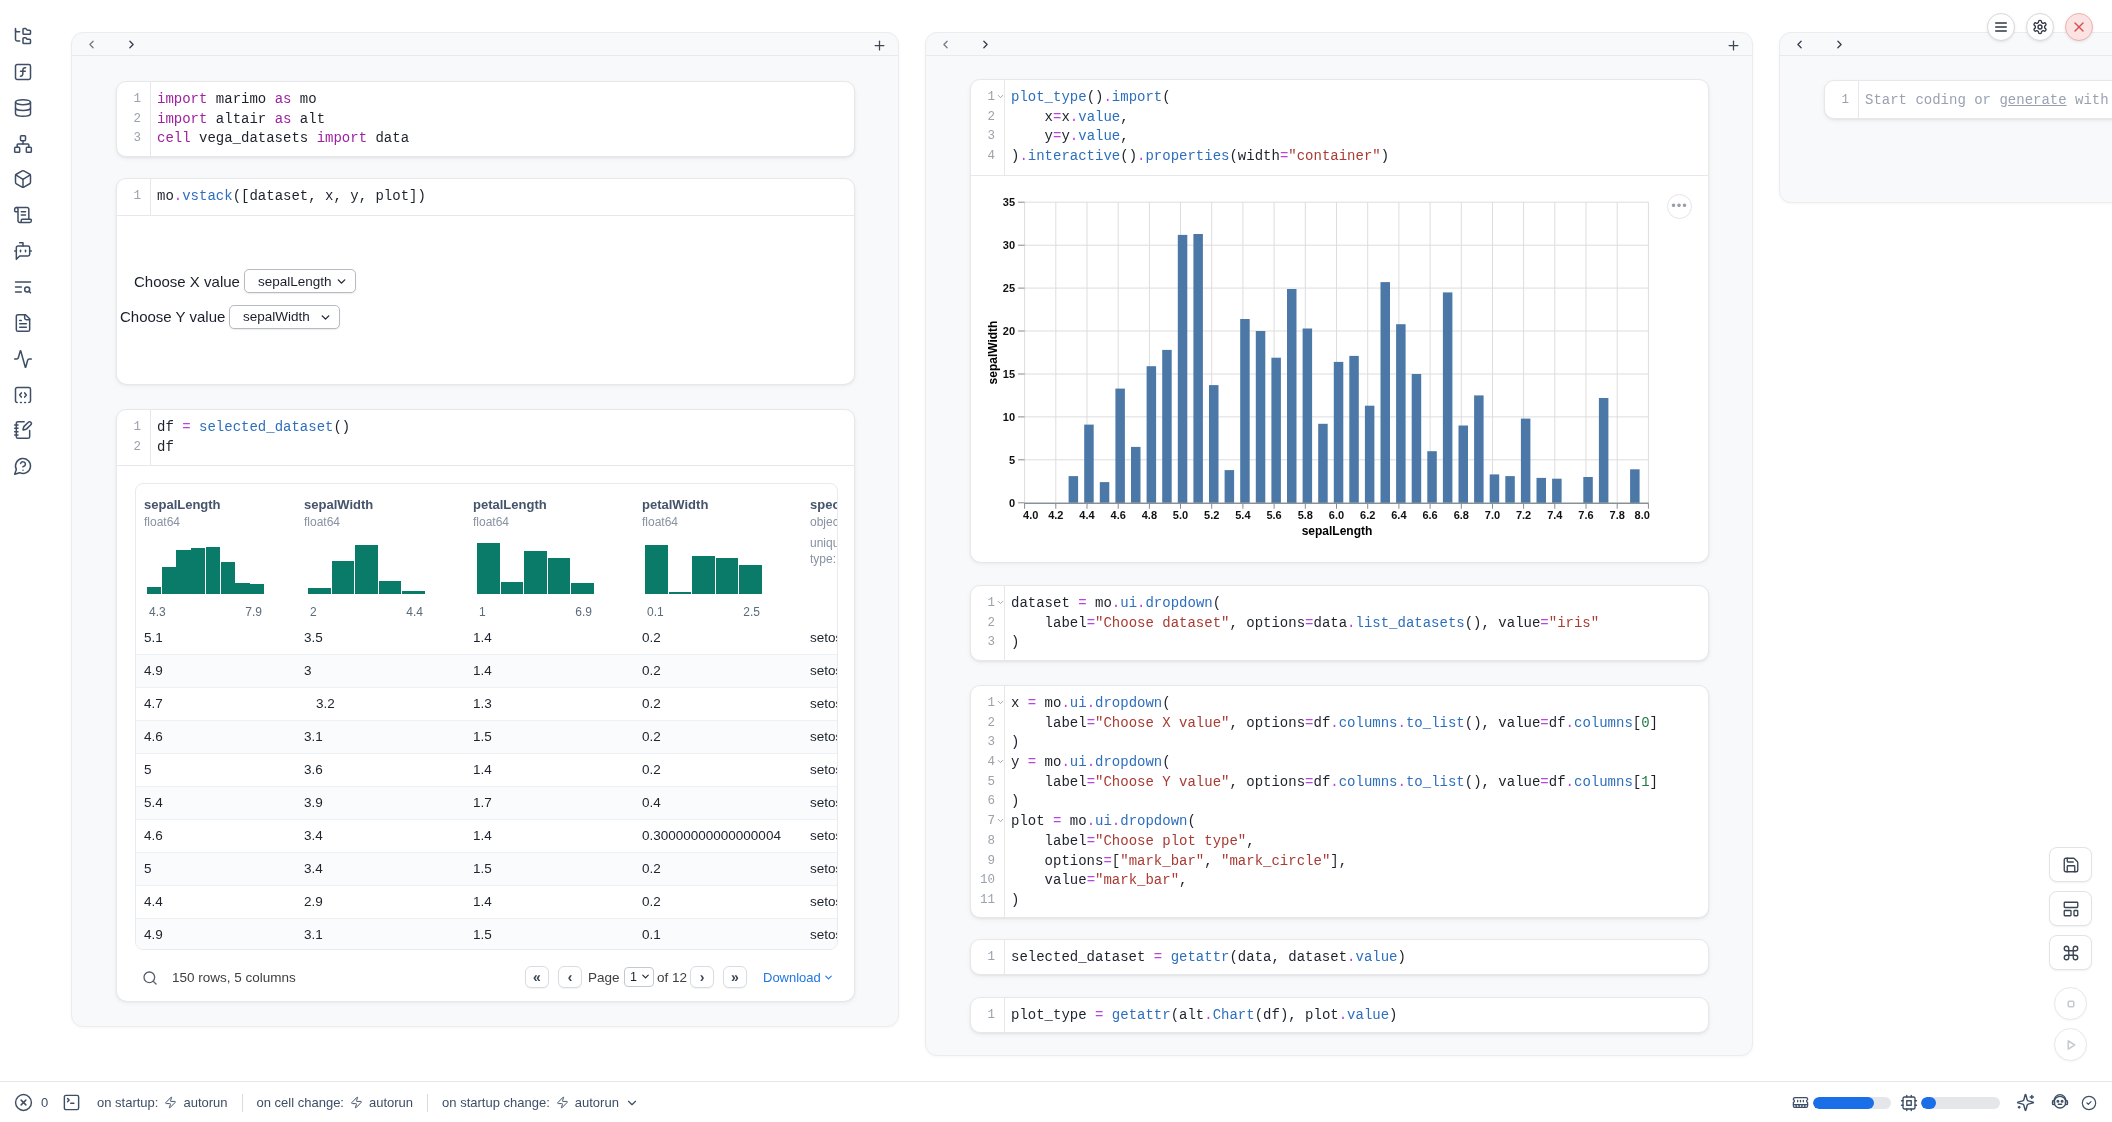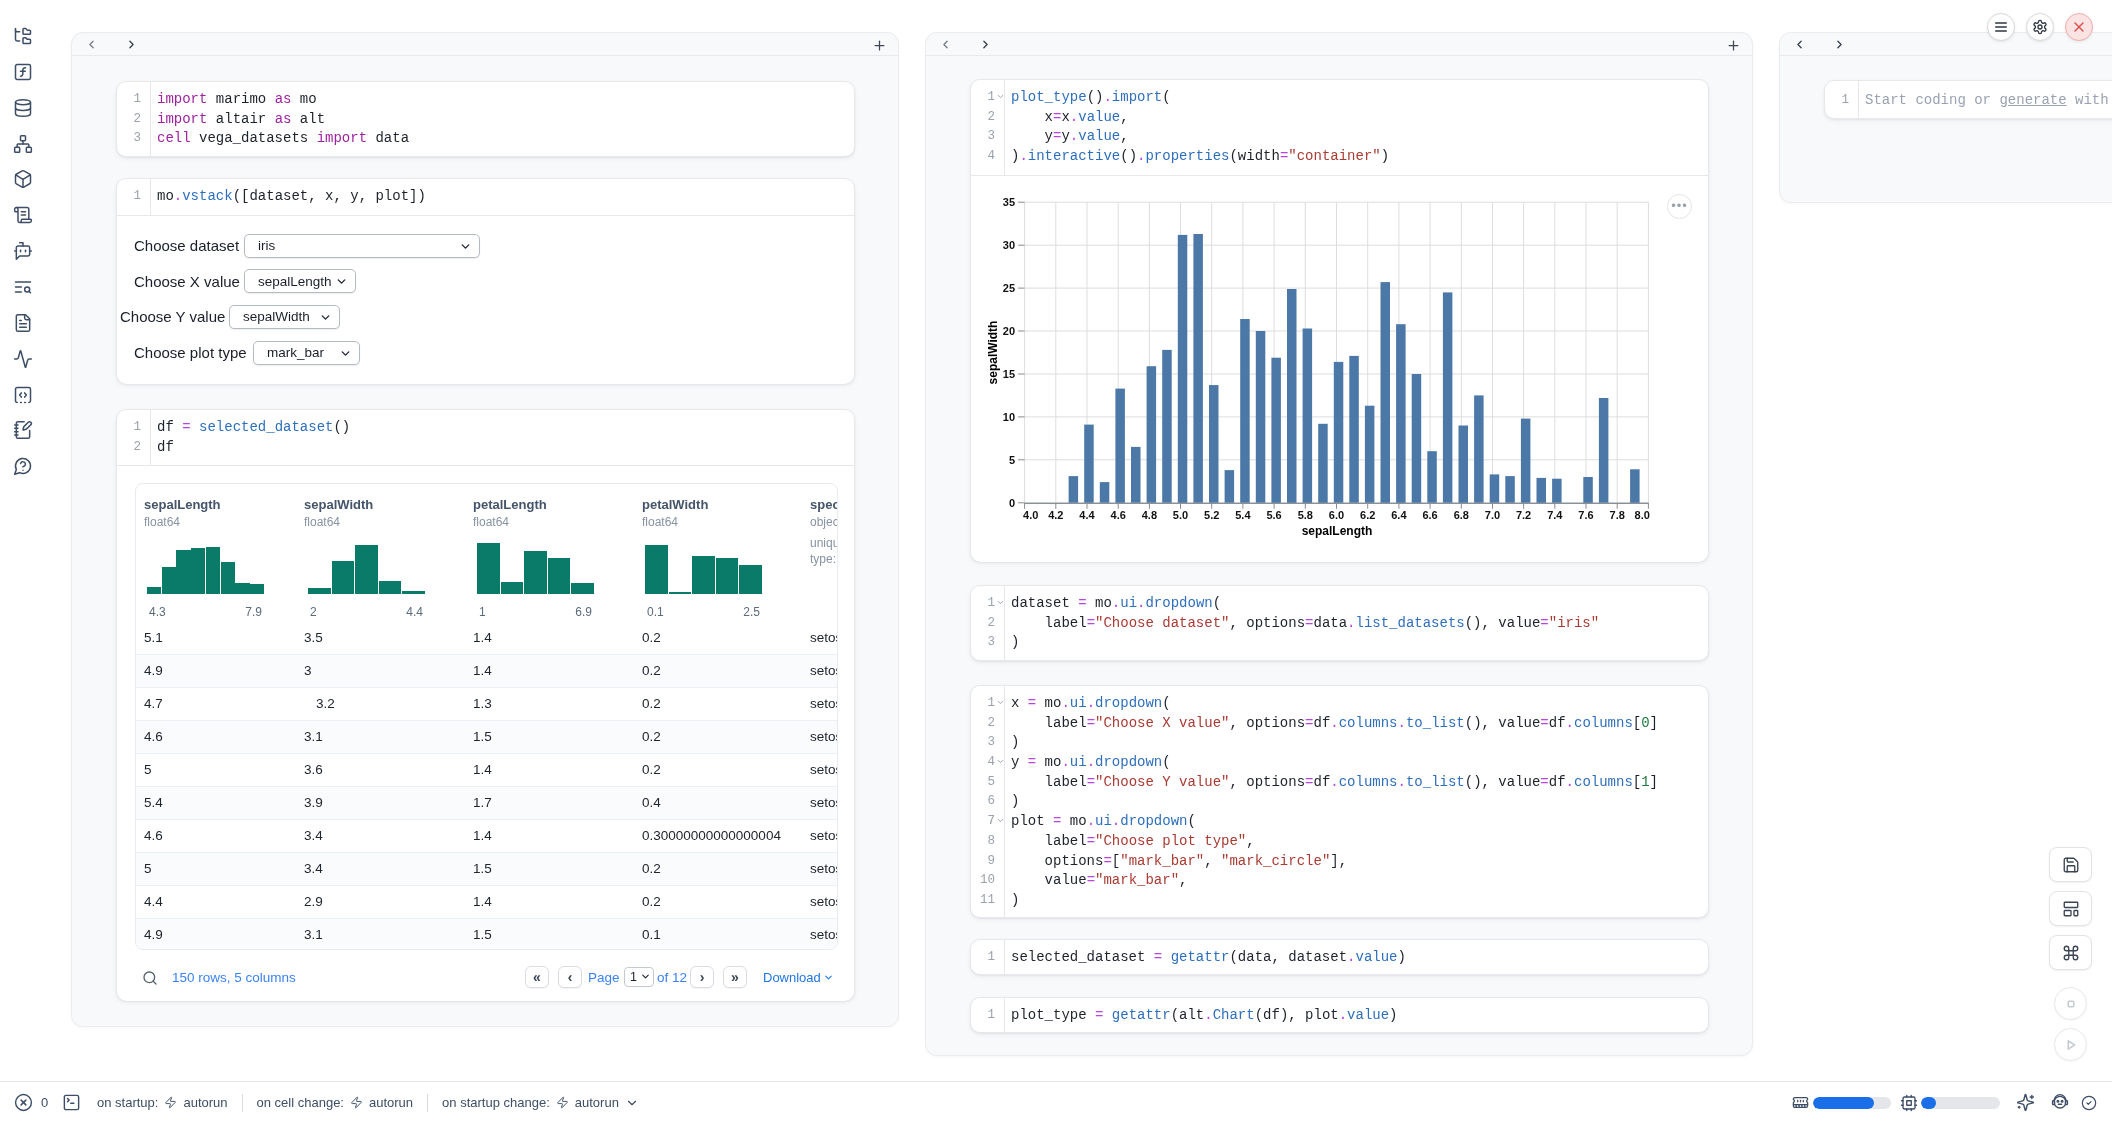--- a/index.html
+++ b/index.html
@@ -34,21 +34,21 @@
 .trow{position:absolute;left:0;right:0;height:33px;border-bottom:1px solid #eef1f4;font-size:13.5px;color:#202630}
 .trow.alt{background:#fafbfc}
 .tcell{position:absolute;top:0;line-height:32px;white-space:nowrap}
 .hist{position:absolute;display:flex;align-items:flex-end}
 .hist div{background:#0b7b69}
 .hlab{position:absolute;font-size:12px;color:#5b6b7c}
 
 .pbtn{position:absolute;width:24px;height:22px;border:1px solid #d9dde3;border-radius:6px;
   background:#fff;box-shadow:0 1px 1px rgba(0,0,0,.05);color:#3b4553;text-align:center;
   font-size:14px;line-height:20px;font-weight:bold}
-.ftext{position:absolute;font-size:13.5px;color:#3b82f6;line-height:22px}
+.ftext{position:absolute;font-size:13.5px;color:#404040;line-height:22px}
 
 #sbar{position:absolute;left:0;right:0;bottom:0;height:41px;border-top:1px solid #e6e8eb;background:#fff}
 .sb{position:absolute;top:0;height:41px;display:flex;align-items:center;color:#3d4e66;font-size:13px}
 .vsep{width:1px;height:18px;background:#d8dce2}
 .track{height:12px;border-radius:6px;background:#e4e6ea;position:relative;overflow:hidden}
 .fill{position:absolute;left:0;top:0;bottom:0;background:#1a6fe8;border-radius:6px}
 
 .fbtn{position:absolute;left:2049px;width:43px;height:35px;background:#fff;border:1px solid #e3e3e7;
   border-radius:8px;box-shadow:0 1px 2px rgba(0,0,0,.06);display:flex;align-items:center;justify-content:center}
 .cbtn{position:absolute;width:33px;height:33px;border:1px solid #e8e8ec;border-radius:50%;
@@ -185,46 +185,30 @@
         <div class="l"><span class="num">1</span><span class="k">import</span> marimo <span class="k">as</span> mo</div>
         <div class="l"><span class="num">2</span><span class="k">import</span> altair <span class="k">as</span> alt</div>
         <div class="l"><span class="num">3</span><span class="k">cell</span> vega_datasets <span class="k">import</span> data</div>
       </div>
     </div>
     <div class="cell" style="top:145px;height:206px">
       <div class="code" style="">
         <div class="l"><span class="num">1</span>mo<span class="o">.</span><span class="f">vstack</span>([dataset, x, y, plot])</div>
       </div>
       <div class="outp" style="height:169px">
-        <div class="abs" style="left:17px;top:17.5px;height:25px;right:0"><span class="dlabel" style="line-height:25px">Choose dataset</span><span class="sel" style="position:absolute;width:236px;left:110px;top:0.5px">
-            <span>iris</span>
-            <span class="selchev">
-              <svg class="ic" width="13" height="13" viewBox="0 0 24 24" fill="none" stroke="#232a36" stroke-width="2.6" stroke-linecap="round" stroke-linejoin="round">
-                <path d="m6 9 6 6 6-6"></path>
-              </svg>
-            </span>
-          </span></div>
         <div class="abs" style="left:17px;top:53px;height:25px;right:0"><span class="dlabel" style="line-height:25px">Choose X value</span><span class="sel" style="position:absolute;width:112px;left:110px;top:0.5px">
             <span>sepalLength</span>
             <span class="selchev">
               <svg class="ic" width="13" height="13" viewBox="0 0 24 24" fill="none" stroke="#232a36" stroke-width="2.6" stroke-linecap="round" stroke-linejoin="round">
                 <path d="m6 9 6 6 6-6"></path>
               </svg>
             </span>
           </span></div>
         <div class="abs" style="left:3px;top:88.5px;height:25px;right:0"><span class="dlabel" style="line-height:25px">Choose Y value</span><span class="sel" style="position:absolute;width:111px;left:109px;top:0.5px">
             <span>sepalWidth</span>
-            <span class="selchev">
-              <svg class="ic" width="13" height="13" viewBox="0 0 24 24" fill="none" stroke="#232a36" stroke-width="2.6" stroke-linecap="round" stroke-linejoin="round">
-                <path d="m6 9 6 6 6-6"></path>
-              </svg>
-            </span>
-          </span></div>
-        <div class="abs" style="left:17px;top:124.5px;height:25px;right:0"><span class="dlabel" style="line-height:25px">Choose plot type</span><span class="sel" style="position:absolute;width:107px;left:119px;top:0.5px">
-            <span>mark_bar</span>
             <span class="selchev">
               <svg class="ic" width="13" height="13" viewBox="0 0 24 24" fill="none" stroke="#232a36" stroke-width="2.6" stroke-linecap="round" stroke-linejoin="round">
                 <path d="m6 9 6 6 6-6"></path>
               </svg>
             </span>
           </span></div>
       </div>
     </div>
     <div class="cell" style="top:376px;height:592px">
       <div class="code" style="">

